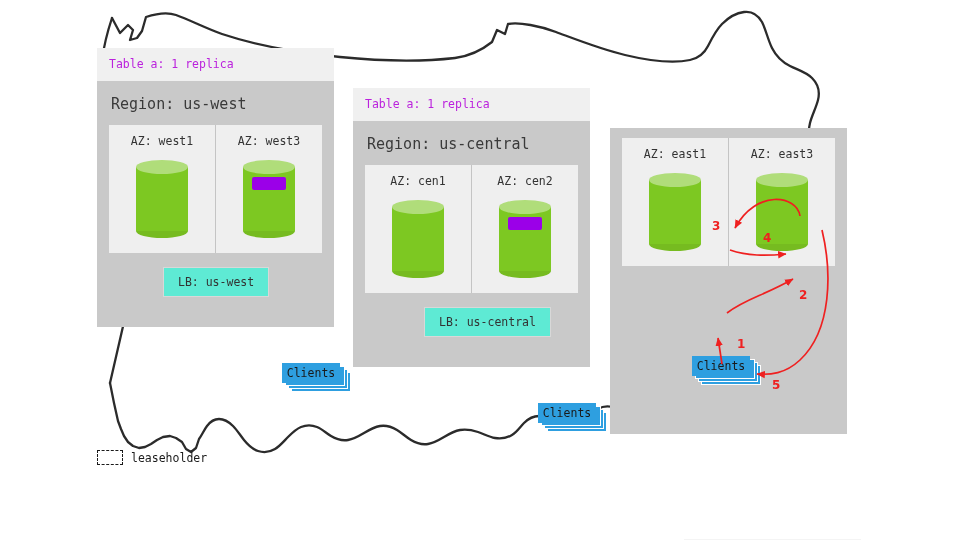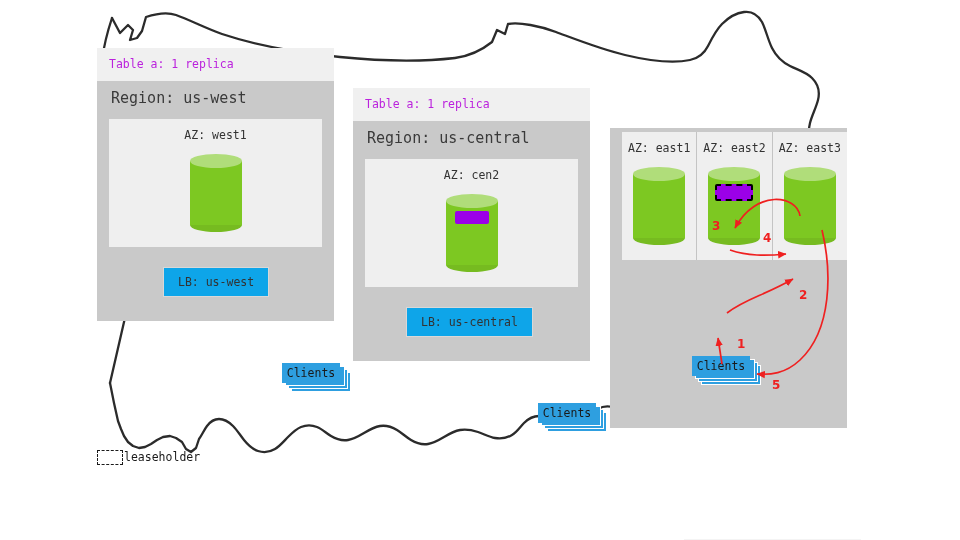--- a/index.html
+++ b/index.html
@@ -17,21 +17,21 @@
   .region-head{
     background:#f0f0f0;
     padding:9px 12px 10px 12px;
     color:#bb22dd;
     font-size:11.5px;
     letter-spacing:0px;
     white-space:nowrap;
   }
   .region-body{
     background:#c9c9c9;
-    padding:4px 12px 14px 12px;
+    padding:10px 12px 14px 12px;
   }
   .region-title{
     color:#3a3a3a;font-size:15px;margin:4px 2px 12px 2px;white-space:nowrap;
   }
   .az-row{display:flex;background:#efefef;border-radius:22px;}
   .az{
     flex:1;background:#efefef;padding:9px 6px 14px 6px;
     text-align:center;position:relative;
   }
   .az + .az{border-left:1px solid #c4c4c4;}
@@ -44,21 +44,21 @@
   .cyl-bot{position:absolute;left:0;right:0;bottom:0;background:#76bb20;border-radius:50%;}
   .replica{
     position:absolute;background:#9b00e8;
     left:50%;transform:translateX(-50%);
     border-radius:2px;
   }
   .replica.leaseholder{border:2px dashed #000;}
 
   
   .lb{
-    background:#0ea5e9;border:1px solid #d8d8d8;
+    background:#5eead4;border:1px solid #d8d8d8;
     font-size:11.5px;color:#333;text-align:center;
     padding:7px 14px;white-space:nowrap;
     position:absolute;
   }
 
   
   .clients{position:absolute;}
   .clients .sheet{position:absolute;background:#2e9fe0;border:1px solid #ffffff;}
   .clients .front{
     position:absolute;left:0;top:0;background:#2e9fe0;
@@ -68,21 +68,21 @@
   }
 
   
   .sqlbox{
     position:absolute;background:#f4f4f4;
     font-size:11px;color:#2d2d2d;line-height:1.5;
     padding:9px 14px 10px 14px;white-space:pre;
   }
 
   
-  .legend{position:absolute;display:flex;align-items:flex-start;gap:1px;}
+  .legend{position:absolute;display:flex;align-items:center;gap:8px;}
   .legend-swatch{width:24px;height:13px;border:1.6px dashed #1a1a1a;background:transparent;}
   .legend-text{font-size:11.5px;color:#1a1a1a;white-space:nowrap;}
 
   
   .arrows{position:absolute;left:0;top:0;width:960px;height:540px;pointer-events:none;}
   .arrow-num{
     position:absolute;color:#ef2020;font-size:12px;font-weight:bold;
     font-family:"DejaVu Sans","Liberation Sans",sans-serif;
   }
 </style>
@@ -144,80 +144,88 @@
 
       <div class="az-row" style="height:128px;">
         <div class="az">
           <div class="az-label">AZ: west1</div>
           <div class="cyl" style="width:52px;height:78px;">
             <div class="cyl-bot" style="height:14px;"></div>
             <div class="cyl-body" style="top:7px;bottom:7px;"></div>
             <div class="cyl-top" style="height:14px;"></div>
           </div>
         </div>
+        <div class="az">
+          <div class="az-label">AZ: west3</div>
+          <div class="cyl" style="width:52px;height:78px;">
+            <div class="cyl-bot" style="height:14px;"></div>
+            <div class="cyl-body" style="top:7px;bottom:7px;"></div>
+            <div class="cyl-top" style="height:14px;"></div>
+            <div class="replica" style="top:17px;width:34px;height:13px;"></div>
+          </div>
+        </div>
       </div>
 
       <div class="lb" style="left:66px;top:186px;">LB: us-west</div>
 
       <div class="clients" style="left:185px;top:282px;width:66px;height:24px;">
         <div class="sheet" style="left:9px;top:9px;width:58px;height:18px;"></div>
         <div class="sheet" style="left:6px;top:6px;width:58px;height:18px;"></div>
         <div class="sheet" style="left:3px;top:3px;width:58px;height:18px;"></div>
         <div class="front" style="width:58px;height:20px;">Clients</div>
       </div>
     </div>
   </div>
 
   <div class="region" style="left:353px;top:88px;width:237px;">
     <div class="region-head">Table a: 1 replica</div>
     <div class="region-body" style="height:222px;position:relative;">
       <div class="region-title">Region: us-central</div>
 
       <div class="az-row" style="height:128px;">
         <div class="az">
+          <div class="az-label">AZ: cen1</div>
+          <div class="cyl" style="width:52px;height:78px;">
+            <div class="cyl-bot" style="height:14px;"></div>
+            <div class="cyl-body" style="top:7px;bottom:7px;"></div>
+            <div class="cyl-top" style="height:14px;"></div>
+          </div>
+        </div>
+        <div class="az">
           <div class="az-label">AZ: cen2</div>
           <div class="cyl" style="width:52px;height:78px;">
             <div class="cyl-bot" style="height:14px;"></div>
             <div class="cyl-body" style="top:7px;bottom:7px;"></div>
             <div class="cyl-top" style="height:14px;"></div>
             <div class="replica" style="top:17px;width:34px;height:13px;"></div>
           </div>
         </div>
       </div>
 
-      <div class="lb" style="left:53px;top:186px;">LB: us-central</div>
+      <div class="lb" style="left:71px;top:186px;">LB: us-central</div>
 
       <div class="clients" style="left:185px;top:282px;width:66px;height:24px;">
         <div class="sheet" style="left:9px;top:9px;width:58px;height:18px;"></div>
         <div class="sheet" style="left:6px;top:6px;width:58px;height:18px;"></div>
         <div class="sheet" style="left:3px;top:3px;width:58px;height:18px;"></div>
         <div class="front" style="width:58px;height:20px;">Clients</div>
       </div>
     </div>
   </div>
 
   <div class="region" style="left:610px;top:128px;width:237px;">
     <div class="region-body" style="height:282px;position:relative;">
 
       <div class="az-row" style="height:128px;">
         <div class="az">
           <div class="az-label">AZ: east1</div>
           <div class="cyl" style="width:52px;height:78px;">
             <div class="cyl-bot" style="height:14px;"></div>
             <div class="cyl-body" style="top:7px;bottom:7px;"></div>
             <div class="cyl-top" style="height:14px;"></div>
-          </div>
-        </div>
-        <div class="az">
-          <div class="az-label">AZ: east2</div>
-          <div class="cyl" style="width:52px;height:78px;">
-            <div class="cyl-bot" style="height:14px;"></div>
-            <div class="cyl-body" style="top:7px;bottom:7px;"></div>
-            <div class="cyl-top" style="height:14px;"></div>
-            <div class="replica leaseholder" style="top:17px;width:34px;height:13px;"></div>
           </div>
         </div>
         <div class="az">
           <div class="az-label">AZ: east3</div>
           <div class="cyl" style="width:52px;height:78px;">
             <div class="cyl-bot" style="height:14px;"></div>
             <div class="cyl-body" style="top:7px;bottom:7px;"></div>
             <div class="cyl-top" style="height:14px;"></div>
           </div>
         </div>

